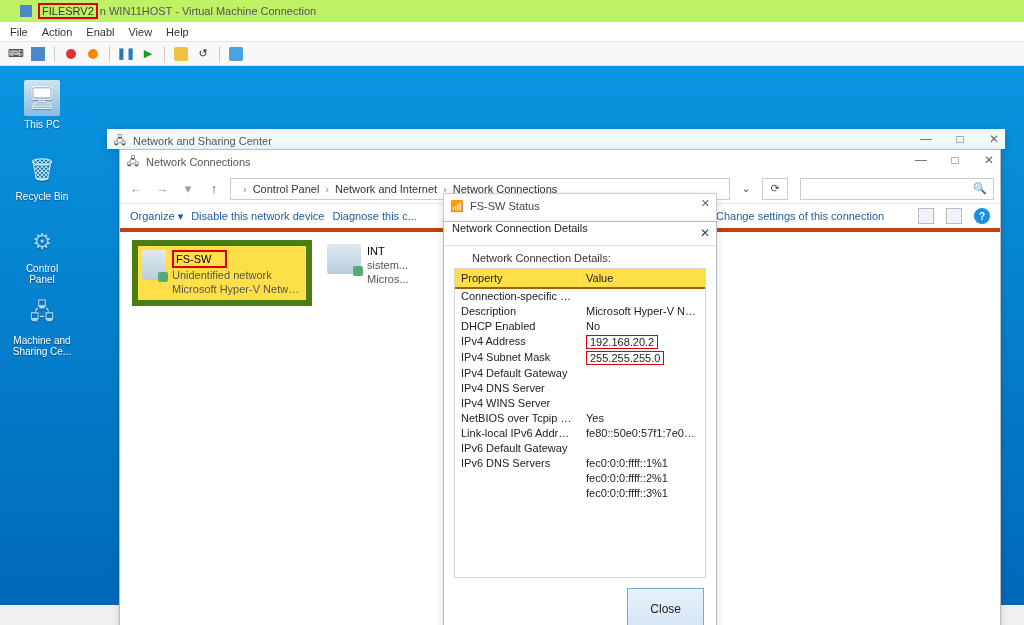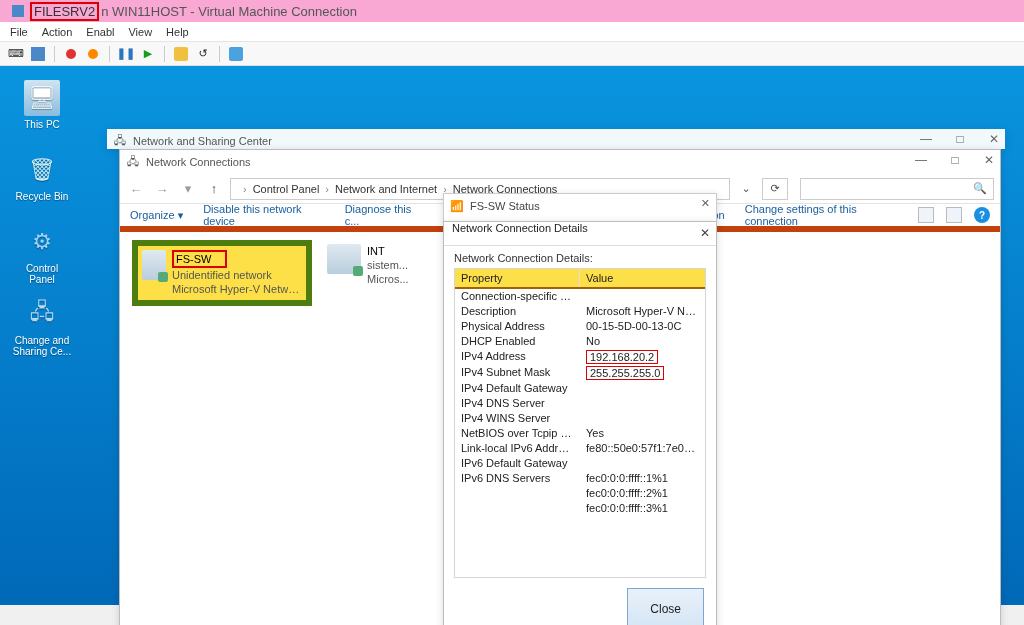--- a/index.html
+++ b/index.html
@@ -1,18 +1,18 @@
 <!DOCTYPE html>
 <html><head>
 <meta charset="utf-8">
 <style>
   * { box-sizing: border-box; margin: 0; padding: 0; font-family: "Segoe UI", Tahoma, sans-serif; }
   body { width: 1024px; height: 625px; background: #f0f0f0; position: relative; overflow: hidden; font-size: 11px; color: #222; }
   .vmc-window { position: absolute; top: 0; left: 0; right: 0; height: 605px; background: #fff; }
-  .vmc-title { height: 22px; display: flex; align-items: center; padding: 0 12px; background: #f9a8d4; color: #555; font-size: 13px; }
+  .vmc-title { height: 22px; display: flex; align-items: center; padding: 0 20px; background: #bef264; color: #555; font-size: 11px; }
   .vmc-icon { width: 12px; height: 12px; background: #4a88c7; margin-right: 6px; }
   .vmc-highlight { border: 2px solid #d00; padding: 0 2px; color: #333; margin-right: 2px; }
   .vmc-menu { height: 20px; display: flex; align-items: center; gap: 14px; padding: 0 10px; border-bottom: 1px solid #e5e5e5; background: #fff; font-size: 11px; }
   .vmc-menu span { color: #333; }
   .vmc-toolbar { height: 24px; display: flex; align-items: center; gap: 6px; padding: 0 8px; border-bottom: 1px solid #ddd; background: #f8f8f8; }
   .tool-btn { width: 16px; height: 16px; display: flex; align-items: center; justify-content: center; font-size: 11px; }
   .tsave { background: #4a88c7; width: 14px; height: 14px; }
   .trec  { width: 10px; height: 10px; border-radius: 50%; background: #d33; margin: 0 2px;}
   .tstop { width: 10px; height: 10px; border-radius: 50%; background: #f80; }
   .tpause { color: #2a76c1; font-weight: bold; }
@@ -39,21 +39,21 @@
   .nc  { top: 83px; left: 119px; width: 882px; height: 512px; }
   .nc .nav { height: 30px; border-bottom: 1px solid #e3e3e3; display: flex; align-items: center; padding: 0 6px; gap: 6px; }
   .nav-arrow { width: 20px; text-align: center; color: #9a9a9a; font-size: 13px; }
   .nav-arrow.en { color: #333; }
   .breadcrumb { flex: 0 0 auto; border: 1px solid #ccc; height: 22px; display: flex; align-items: center; padding: 0 6px; font-size: 11px; color: #333; width: 500px;}
   .breadcrumb .sep2 { margin: 0 6px; color: #888; }
   .refresh { width: 26px; height: 22px; border: 1px solid #ccc; display: flex; align-items: center; justify-content: center; color: #444; }
   .search { flex: 1; border: 1px solid #ccc; height: 22px; display: flex; align-items: center; justify-content: flex-end; padding: 0 6px; color: #888; margin-left: 6px;}
   .chev { width: 20px; text-align:center; color:#555;}
 
-  .cmdbar { height: 28px; border-bottom: 6px solid #c2410c; display: flex; align-items: center; padding: 0 10px; gap: 20px; color: #1a5fa0; font-size: 11px; }
+  .cmdbar { height: 28px; border-bottom: 4px solid #c2410c; display: flex; align-items: center; padding: 0 10px; gap: 8px; color: #1a5fa0; font-size: 11px; }
   .cmdbar .org { display: flex; align-items: center; gap: 3px;}
   .cmdbar-r { margin-left: auto; display: flex; align-items: center; gap: 12px; color: #1a5fa0; }
   .cmdbar-r .view { width:16px; height:16px; border:1px solid #bbb; background:#eef4fa;}
   .cmdbar-r .help { width:16px; height:16px; border-radius:50%; background:#1a8fe0; color:#fff; display:flex; align-items:center; justify-content:center; font-weight:bold; font-size:10px;}
 
   .nc-body { position: relative; height: 440px; padding: 8px 12px; }
   .adapter { display: inline-flex; align-items: flex-start; width: 180px; margin-right: 8px; padding: 4px; vertical-align: top;}
   .adapter.sel { background: #fde047; border: 6px solid #4d7c0f; }
   .adapter .aico { width: 34px; height: 30px; margin-right: 6px; background: linear-gradient(#dfe9f0,#b9cedd); border-radius: 2px; position:relative;}
   .adapter .aico::after{content:''; position:absolute; right:-2px; bottom:-2px; width:10px; height:10px; background:#5a7; border-radius:2px;}
@@ -63,21 +63,21 @@
   .adapter .atxt .ad { color: #555; white-space: nowrap; overflow: hidden; text-overflow: ellipsis; max-width: 130px;}
   .fs-box { border: 2px solid #d00; padding: 0 14px 0 2px; display:inline-block;}
 
   .status-win { top: 127px; left: 443px; width: 274px; height: 30px; background: #fff; border: 1px solid #ccc; z-index: 30;}
   .status-win .win-title { color:#444;}
   .status-win .sx { position:absolute; right:6px; top:3px; color:#666;}
 
   .dlg { top: 155px; left: 443px; width: 274px; height: 425px; z-index: 40; }
   .dlg .dlg-title { height: 24px; display: flex; align-items: flex-start; padding: 0 8px; border-bottom: 1px solid #ddd; font-size: 11px;}
   .dlg .dx { position:absolute; right:6px; top:4px; color:#444; font-size:12px;}
-  .dlg-sub { padding: 6px 10px 4px; font-size: 11px; color: #333;}
+  .dlg-sub { padding: 6px 28px 4px; font-size: 11px; color: #333;}
   .dlg-table { margin: 0 10px; border: 1px solid #d5d5d5; height: 310px; overflow: hidden; font-size: 11px;}
   .dlg-table .hdr { display:flex; background:#fde047; border-bottom:2px solid #a16207; }
   .dlg-table .hdr div { padding:3px 6px; }
   .hP { width: 125px; border-right: 1px solid #e0e0e0;}
   .hV { flex:1; }
   .dlg-table .row { display:flex; }
   .dlg-table .row div { padding: 1px 6px; line-height:13px;}
   .dlg-table .row .p { width: 125px; white-space:nowrap; overflow:hidden; text-overflow: ellipsis; color:#222;}
   .dlg-table .row .v { flex:1; white-space:nowrap; overflow:hidden; text-overflow:ellipsis; color:#222;}
   .ip-box { display:inline-block; border:1.5px solid #d00; padding: 0 3px; line-height:12px;}
@@ -134,21 +134,21 @@
      <div class="desk-icon recycle" style="top:86px; left:12px;">
        <div class="ico">🗑</div>
        <div>Recycle Bin</div>
      </div>
      <div class="desk-icon cpanel" style="top:158px; left:12px;">
        <div class="ico">⚙</div>
        <div>Control Panel</div>
      </div>
      <div class="desk-icon nsc" style="top:230px; left:12px;">
        <div class="ico">🖧</div>
-       <div>Change and Sharing Ce...</div>
+       <div>Machine and Sharing Ce...</div>
      </div>
 
      <div class="win ncs">
         <div class="win-title">
           <span class="ico-sm">🖧</span>
           <span>Network and Sharing Center</span>
         </div>
         <div class="win-ctrls">
           <span>—</span>
           <span>□</span>
@@ -246,24 +246,20 @@
          <div id="details-rows">
             <div class="row">
               <div class="p">Connection-specific DNS S...</div>
               <div class="v"></div>
             </div>
             <div class="row">
               <div class="p">Description</div>
               <div class="v">Microsoft Hyper-V Network Adapter #2</div>
             </div>
             <div class="row">
-              <div class="p">Physical Address</div>
-              <div class="v">00-15-5D-00-13-0C</div>
-            </div>
-            <div class="row">
               <div class="p">DHCP Enabled</div>
               <div class="v">No</div>
             </div>
             <div class="row">
               <div class="p">IPv4 Address</div>
               <div class="v"><span class="ip-box">192.168.20.2</span></div>
             </div>
             <div class="row">
               <div class="p">IPv4 Subnet Mask</div>
               <div class="v"><span class="ip-box">255.255.255.0</span></div>

